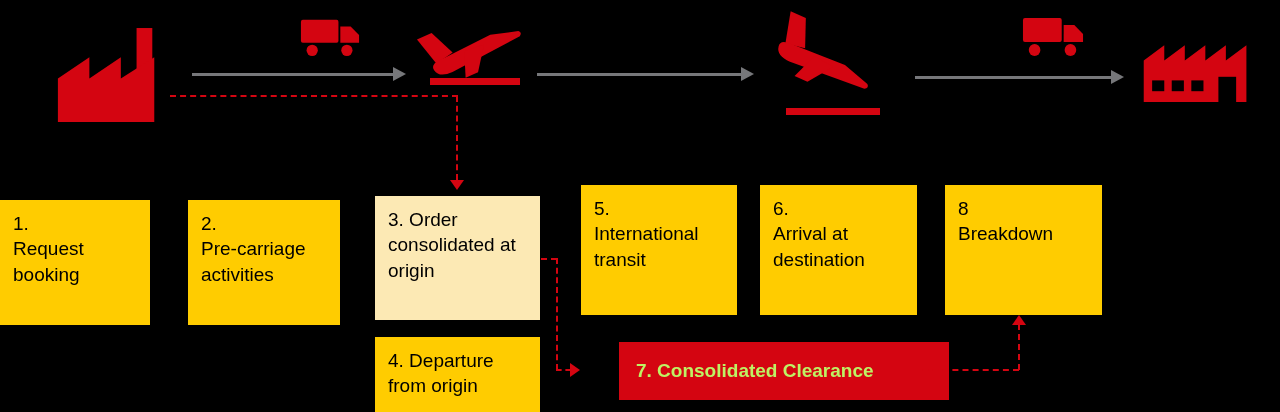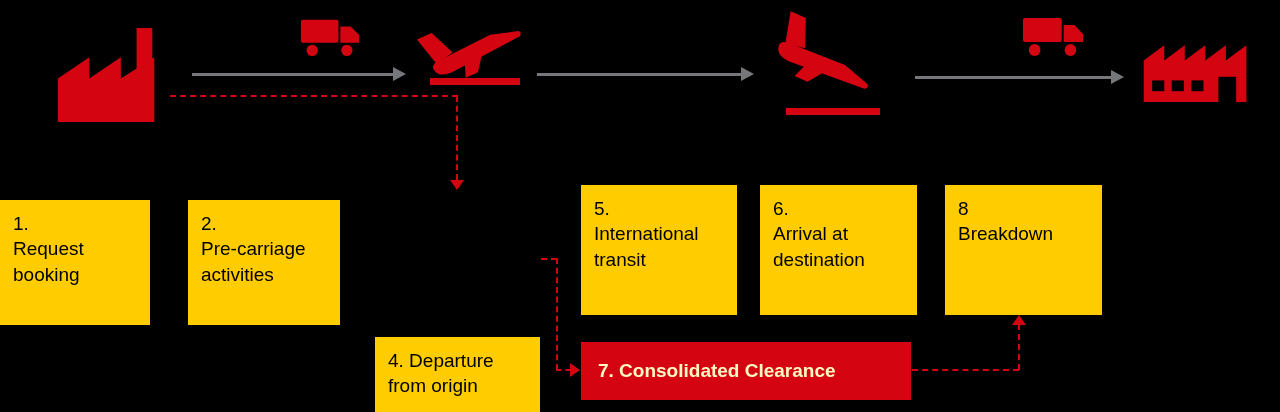--- a/index.html
+++ b/index.html
@@ -17,26 +17,27 @@
     padding:11px 13px;
     font-size:19px;
     line-height:1.33;
     color:#000;
     white-space:pre-line;
   }
   .yellow{background:#FFCC00;}
   .cream{background:#FCE9B4;}
   .redbox{
     background:#D40511;
-    color:#fef9c3;
+    color:#bef264;
     font-weight:bold;
     display:flex;
     align-items:center;
     white-space:nowrap;
     padding:0 0 0 17px;
+    margin-left:38px;
   }
   
   .garrow{position:absolute;height:3px;background:#76777A;}
   .garrow::after{
     content:"";position:absolute;right:-11px;top:-6px;width:0;height:0;
     border-left:13px solid #76777A;
     border-top:7px solid transparent;
     border-bottom:7px solid transparent;
   }
   
@@ -120,20 +121,21 @@
   <div class="dash-h" style="left:170px;top:95px;width:288px;"></div>
   <div class="dash-v" style="left:456px;top:96px;height:84px;"></div>
   <div class="arrhead arr-down" style="left:450px;top:180px;"></div>
 
   <div class="box yellow" style="left:0px;top:200px;width:150px;height:125px;">1.
 Request booking</div>
 
   <div class="box yellow" style="left:188px;top:200px;width:152px;height:125px;">2.
 Pre-carriage activities</div>
 
+  <div class="box cream" style="left:375px;top:196px;width:165px;height:124px;">3. Order consolidated at origin</div>
 
   <div class="box yellow" style="left:375px;top:337px;width:165px;height:88px;">4. Departure from origin</div>
 
   <div class="box yellow" style="left:581px;top:185px;width:156px;height:130px;">5.
 International transit</div>
 
   <div class="box yellow" style="left:760px;top:185px;width:157px;height:130px;">6.
 Arrival at destination</div>
 
   <div class="box yellow" style="left:945px;top:185px;width:157px;height:130px;">8

